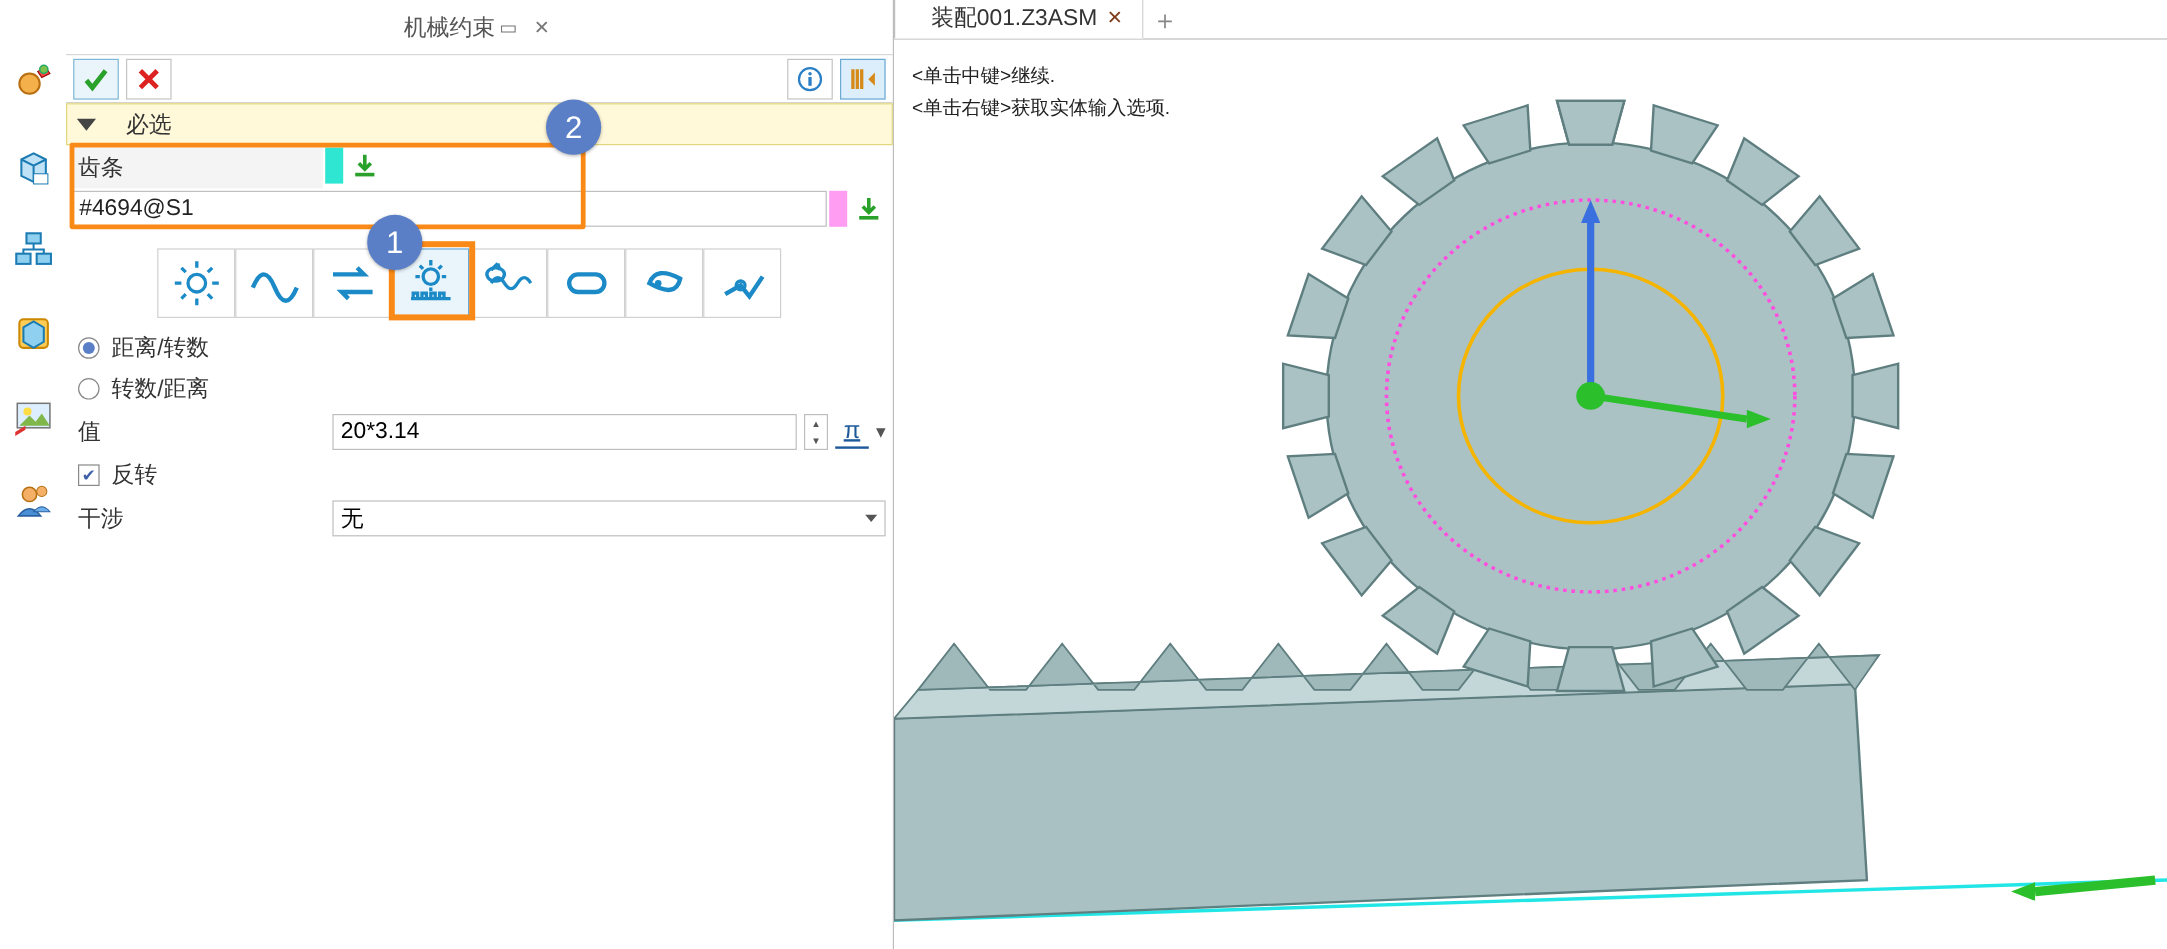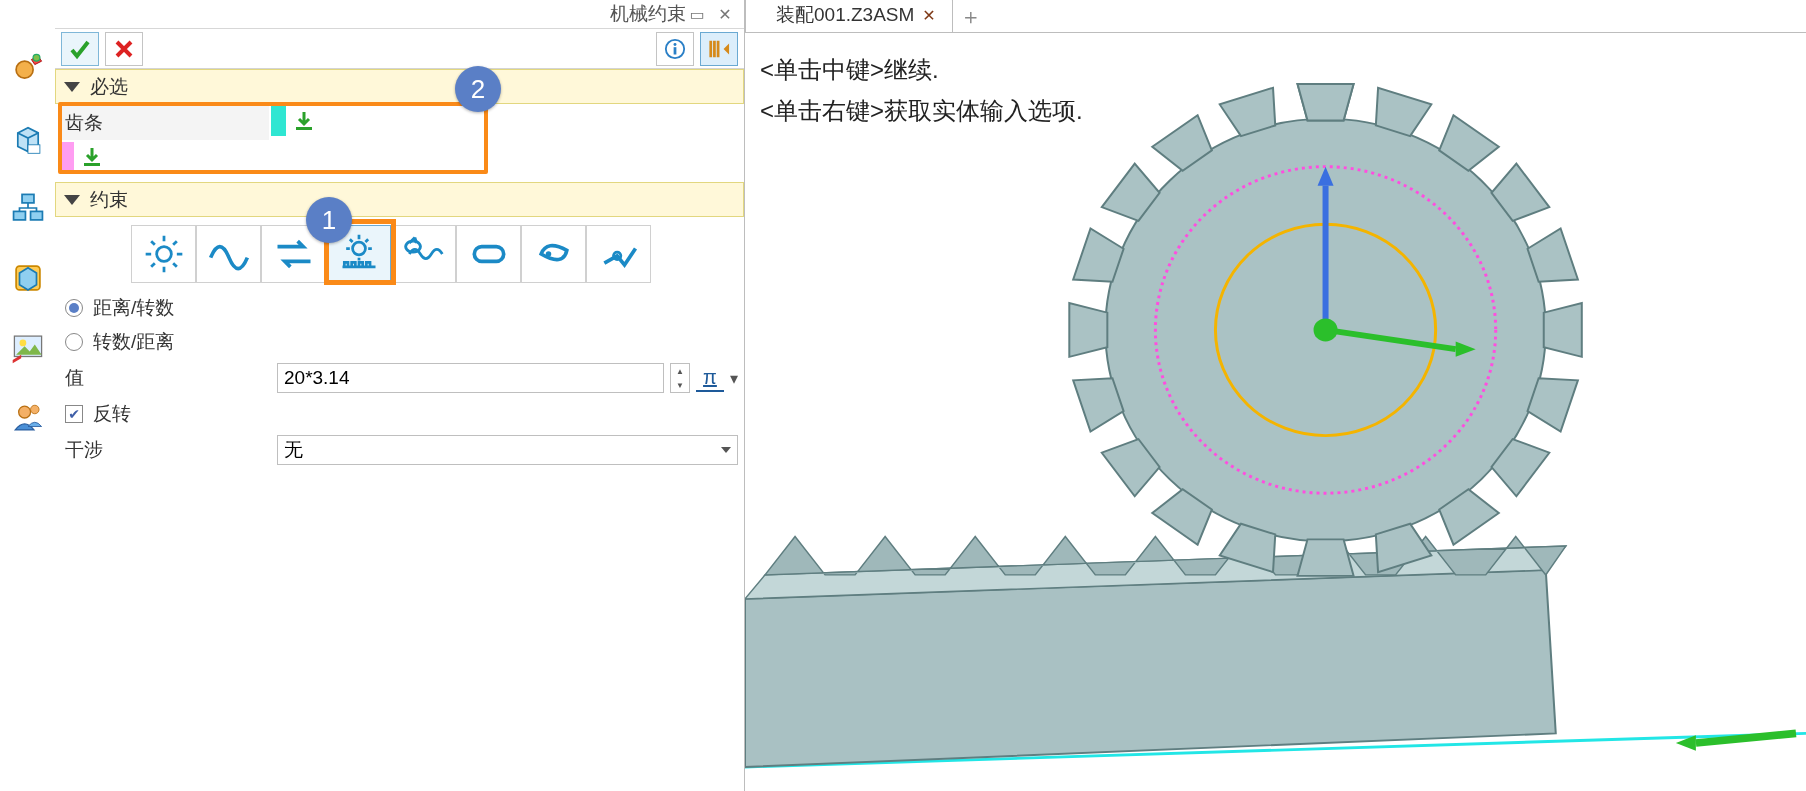--- a/index.html
+++ b/index.html
@@ -6,29 +6,29 @@
 body { background: #fff; width: 1806px; height: 791px; position: relative; overflow: hidden; }
 .app { display: flex; width: 100%; height: 100%; }
 
 
 .vtoolbar { width: 55px; background: #fff; padding-top: 50px; display: flex; flex-direction: column; gap: 34px; align-items: center; }
 .vtoolbar .vicon { width: 38px; height: 36px; display:flex; align-items:center; justify-content:center; }
 .vtoolbar svg { width: 36px; height: 34px; }
 
 
 .panel-col { width: 690px; background: #fff; display:flex; flex-direction:column; border-right:1px solid #bdbdbd; }
-.panel-title { height: 29px; display:flex; align-items:center; padding: 13px 8px; color:#555; font-size:19px; justify-content:flex-end; border-bottom:1px solid #d7d7d7;}
+.panel-title { height: 46px; display:flex; align-items:center; padding: 13px 8px; color:#555; font-size:19px; justify-content:center; border-bottom:1px solid #d7d7d7;}
 .panel-title .right { display:flex; gap:6px; }
 .winbtn { width:22px; height:20px; display:inline-flex; align-items:center; justify-content:center; color:#777; font-size:16px; cursor:default;}
 .top-controls { height:40px; display:flex; align-items:center; padding:4px 6px; gap:6px; border-bottom:1px solid #d4d4d4;}
 .btn-sq { width:38px; height:34px; border:1px solid #c4c4c4; background:#fff; display:inline-flex; align-items:center; justify-content:center;}
 .btn-sq.hover { background:#eaf5fb; border-color:#7fb7d8;}
 .btn-sq.push { background:#dceefb; border-color:#6aa9d2;}
 .spacer { flex:1; }
-.section-head { height:35px; background:#fff8d9; border:1px solid #e2d77f; display:flex; align-items:center; padding:0 8px; gap:6px; font-size:19px; color:#333;}
+.section-head { height:35px; background:#fff8d9; border:1px solid #e2d77f; display:flex; align-items:center; padding:0 8px; gap:21px; font-size:19px; color:#333;}
 .section-head .tri { width:0; height:0; border-left:8px solid transparent; border-right:8px solid transparent; border-top:10px solid #444; display:inline-block; margin-right:4px;}
 .field-rows { padding:2px 4px 6px 4px; display:flex; flex-direction:column; gap:2px; position:relative;}
 .field-row { display:flex; gap:2px; height:34px;}
 .field-row .lab { width:210px; padding:4px 6px; color:#333; font-size:19px; background:#f4f4f4;}
 .field-row .inp { flex:1; height:30px; border:1px solid #bfbfbf; background:#fff; padding:2px 6px; font-size:19px; color:#222;}
 .color-chip { width:15px; height:30px; }
 .chip-teal { background:#2fe6d2; }
 .chip-pink { background:#ff9df2; }
 .dlarrow { width:32px; height:30px; display:inline-flex; align-items:center; justify-content:center;}
 
@@ -55,21 +55,21 @@
 .pi-btn { width:28px; height:28px; display:inline-flex; align-items:center; justify-content:center; font-size:20px; color:#1e5a9a; text-decoration:underline; border-bottom:2px solid #1e5a9a;}
 .combo { flex:1; height:30px; border:1px solid #bfbfbf; display:flex; align-items:center; padding:0 6px; font-size:19px; justify-content:space-between;}
 .combo .caret { width:0;height:0;border-left:5px solid transparent;border-right:5px solid transparent;border-top:6px solid #555;}
 
 
 .view-col { flex:1; display:flex; flex-direction:column; background:#fff;gap:28px;}
 .tabs { height:33px; display:flex; align-items:flex-end; border-bottom:1px solid #bdbdbd;}
 .tab { padding:4px 16px 4px 30px; font-size:19px; color:#333; border:1px solid #bdbdbd; border-bottom:none; background:#fff; display:flex; align-items:center; gap:8px; border-top-left-radius:4px; border-top-right-radius:4px;}
 .tab .x { color:#7f3a18; font-size:16px; cursor:default;}
 .newtab { width:36px; display:flex; align-items:center; justify-content:center; color:#888; font-size:22px;}
-.hints { position:absolute; left:760px; top:50px; font-size:24px; color:#222; line-height:1.7; }
+.hints { position:absolute; left:760px; top:50px; font-size:16px; color:#222; line-height:1.7; }
 .viewport { flex:1; position:relative; overflow:hidden; background:#fff;}
 .viewport svg { position:absolute; inset:0; width:100%; height:100%;}
 </style>
 </head>
 <body>
 
 <div class="app">
 
   <div class="vtoolbar">
     <div class="vicon">
@@ -162,36 +162,33 @@
         <div class="lab">齿条</div>
         <div class="color-chip chip-teal"></div>
         <span class="dlarrow">
           <svg width="24" height="24" viewBox="0 0 24 24">
               <path d="M12 3 v12 M7 10 l5 5 l5 -5" stroke="#2aa12a" stroke-width="3" fill="none"></path>
               <rect x="4" y="18" width="16" height="3" fill="#2aa12a"></rect>
             </svg>
         </span>
       </div>
       <div class="field-row">
+        <input class="inp" value="#4694@S1" style="">
         <div class="color-chip chip-pink"></div>
         <span class="dlarrow">
           <svg width="24" height="24" viewBox="0 0 24 24">
               <path d="M12 3 v12 M7 10 l5 5 l5 -5" stroke="#2aa12a" stroke-width="3" fill="none"></path>
               <rect x="4" y="18" width="16" height="3" fill="#2aa12a"></rect>
             </svg>
         </span>
       </div>
       <div class="hl-orange hl1"></div>
       <div class="callout c2">2</div>
     </div>
 
-    <div class="section-head">
-      <span class="tri"></span>
-      <span>约束</span>
-    </div>
     <div class="constraint-body">
       <div class="types-row">
         <span class="type-btn">
             <svg width="44" height="44" viewBox="0 0 48 48">
               <g fill="none" stroke="#1b8ac6" stroke-width="3">
                 <circle cx="24" cy="24" r="8"></circle>
                 <path d="M24 4v6M24 38v6M4 24h6M38 24h6M10 10l4 4M34 34l4 4M38 10l-4 4M10 38l4-4"></path>
               </g>
             </svg>
           </span>

